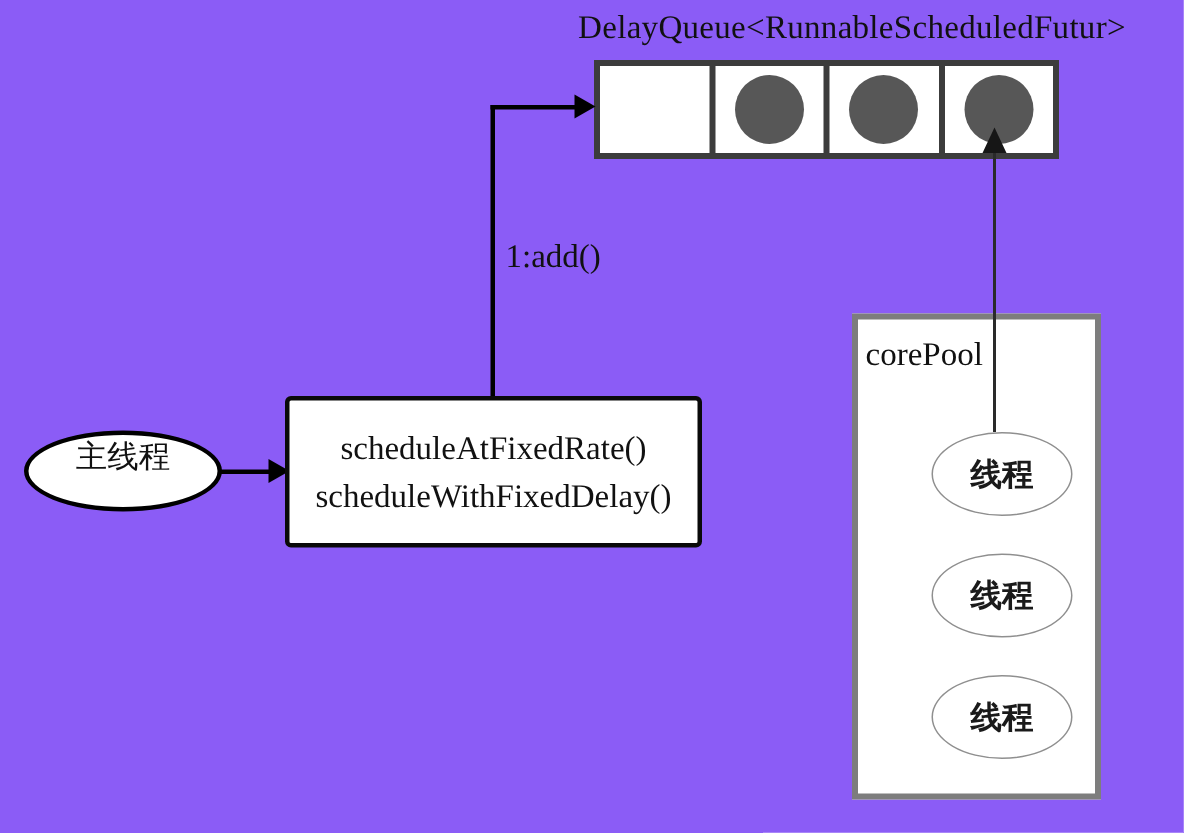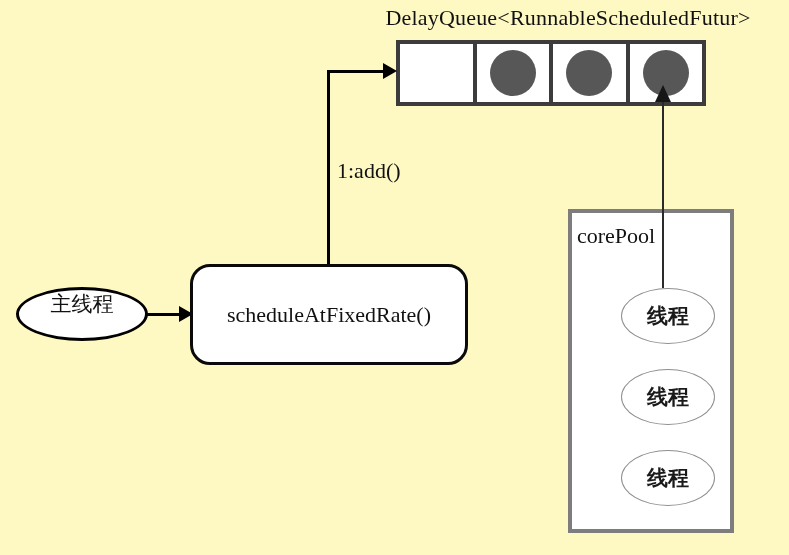--- a/index.html
+++ b/index.html
@@ -7,21 +7,21 @@
     --queue-border:#3c3c3c;
     --pool-border:#7d7d7d;
     --line:#000000;
     --thin-line:#2a2a2a;
   }
   *{margin:0;padding:0;box-sizing:border-box;}
   body{background:#fff;}
   .canvas{
     position:relative;
     width:789px;height:555px;
-    background:#fef9c3;
+    background:#8b5cf6;
     font-family:"Liberation Serif","DejaVu Serif",serif;
     color:#111;
     overflow:hidden;
   }
   .abs{position:absolute;}
 
   
   .queue-title{
     left:368px;top:5px;width:400px;
     text-align:center;
@@ -85,21 +85,21 @@
     left:179px;top:306px;width:0;height:0;
     border-left:14px solid var(--line);
     border-top:8px solid transparent;
     border-bottom:8px solid transparent;
   }
 
   
   .scheduler-box{
     left:190px;top:264px;width:278px;height:101px;
     border:3px solid #0a0a0a;
-    border-radius:20px;
+    border-radius:4px;
     background:#fff;
     display:flex;flex-direction:column;
     align-items:center;justify-content:center;
     font-size:22px;
     line-height:1.42;
     z-index:2;
   }
 
   
   .core-pool{
@@ -157,20 +157,21 @@
   <div class="abs take-arrowhead"></div>
 
   <div class="abs main-thread">
     <span>主线程</span>
   </div>
   <div class="abs main-arrow-line"></div>
   <div class="abs main-arrowhead"></div>
 
   <div class="abs scheduler-box">
     <div>scheduleAtFixedRate()</div>
+    <div>scheduleWithFixedDelay()</div>
   </div>
 
   <div class="abs core-pool">
     <div class="core-pool-label">corePool</div>
     <div class="thread-ellipse thread-1">
       <span>线程</span>
     </div>
     <div class="thread-ellipse thread-2">
       <span>线程</span>
     </div>

